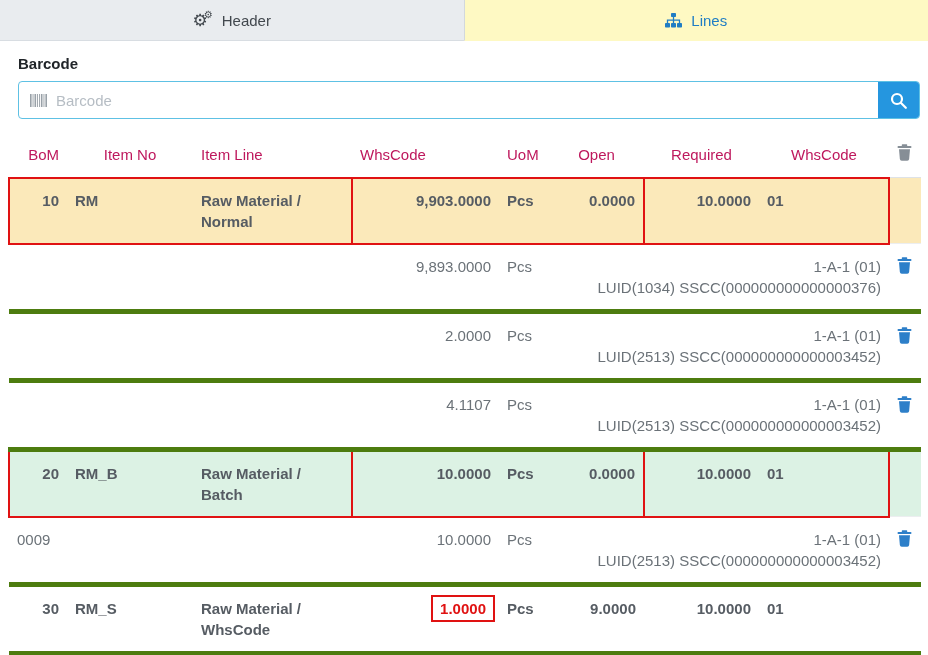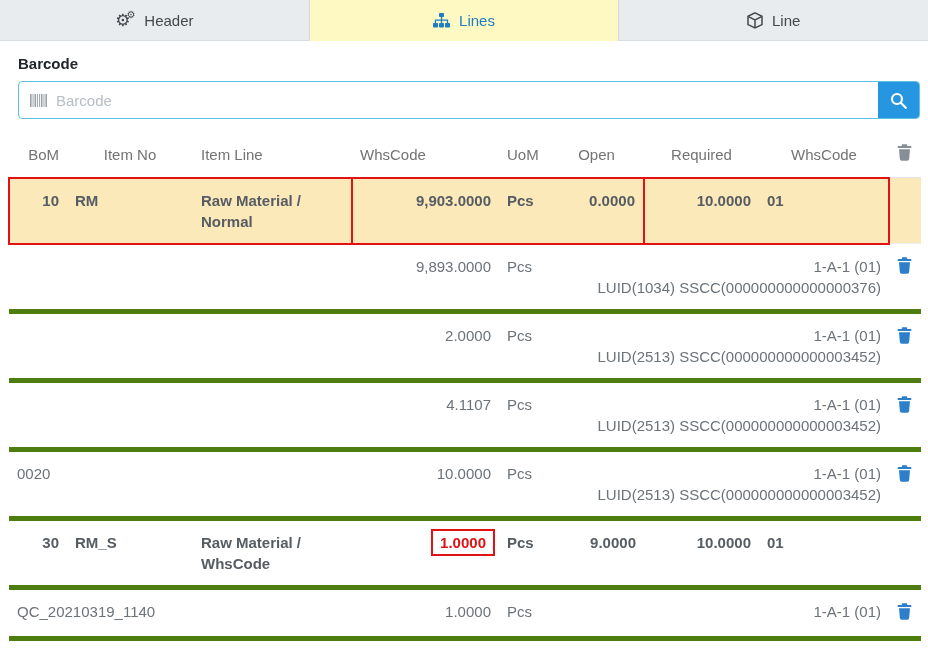--- a/index.html
+++ b/index.html
@@ -34,21 +34,21 @@
     border: 1px solid var(--input-border, #5ec1e4); border-radius: 4px;
     overflow: hidden; background: #fff;
   }
   .input-wrap { flex: 1; display: flex; align-items: center; padding: 0 11px; gap: 9px; }
   .input-wrap input { flex: 1; border: 0; outline: 0; font: inherit; font-size: 15px; color: #495057; background: transparent; }
   .input-wrap input::placeholder { color: #b6bdc4; }
   .search-btn { width: 41px; border: 0; background: var(--search-btn, #2596df); display: flex; align-items: center; justify-content: center; cursor: pointer; }
 
   
   table { width: 100%; border-collapse: collapse; table-layout: fixed; margin-top: 14px; font-size: 15px; }
-  thead th { font-weight: 400; color: #737373; padding: 11px 8px; border-bottom: 1px solid #dee2e6; line-height: 21px; }
+  thead th { font-weight: 400; color: #be185d; padding: 11px 8px; border-bottom: 1px solid #dee2e6; line-height: 21px; }
   td { padding: 11px 8px; border-bottom: 5px solid #4d7c0f; vertical-align: top; line-height: 21px; overflow: hidden; }
   th.t-r, td.t-r { text-align: right; }
   th.t-c, td.t-c { text-align: center; }
   th.t-l, td.t-l { text-align: left; }
 
   .item-row td { font-weight: 700; color: #565c63; }
   .detail-row td { color: #6b7278; }
   .c-bin { text-align: right; }
   .c-trash { text-align: center; padding-left: 0; padding-right: 2px; }
 
@@ -89,29 +89,20 @@
     <span class="icon">
       <svg width="17" height="15" viewBox="0 0 17 15">
         <rect x="6" y="0" width="5" height="4" rx="0.8" fill="currentColor"></rect>
         <rect x="0" y="10" width="5" height="4.5" rx="0.8" fill="currentColor"></rect>
         <rect x="6" y="10" width="5" height="4.5" rx="0.8" fill="currentColor"></rect>
         <rect x="12" y="10" width="5" height="4.5" rx="0.8" fill="currentColor"></rect>
         <path d="M8.5 4v3.2 M2.5 10V7.2h12V10 M8.5 7.2V10" stroke="currentColor" stroke-width="1.3" fill="none"></path>
       </svg>
     </span>
     <span>Lines</span>
-  </div>
-  <div class="tab">
-    <span class="icon">
-      <svg width="16" height="17" viewBox="0 0 16 17">
-        <path d="M8 0.9 15 4.2v8.4L8 16 1 12.6V4.2L8 0.9z" fill="none" stroke="currentColor" stroke-width="1.5"></path>
-        <path d="M1.4 4.6 8 7.8l6.6-3.2 M8 7.8v7.6" fill="none" stroke="currentColor" stroke-width="1.5"></path>
-      </svg>
-    </span>
-    <span>Line</span>
   </div>
 </div>
 
 <div class="content">
 
   <div class="barcode-label">Barcode</div>
   <div class="input-group">
     <div class="input-wrap">
       <span style="line-height:0;">
         <svg width="17" height="13" viewBox="0 0 17 13" fill="#99a1a8">
@@ -234,23 +225,34 @@
           <button class="trash-btn">
             <svg width="15" height="17" viewBox="0 0 15 17" fill="currentColor">
               <rect x="4.8" y="0.3" width="5.4" height="2" rx="0.6"></rect>
               <rect x="0.5" y="2" width="14" height="1.9" rx="0.9"></rect>
               <path d="M2 5.2h11l-0.85 9.8a1.9 1.9 0 0 1-1.9 1.7H4.75a1.9 1.9 0 0 1-1.9-1.7L2 5.2z"></path>
             </svg>
           </button>
         </td>
       </tr>
 
-
-      <tr class="detail-row">
-        <td class="t-l" colspan="3">0020</td>
+      <tr class="item-row hl-green red-box">
+        <td class="t-r c-bom">20</td>
+        <td class="t-l">RM_B</td>
+        <td class="t-l c-itemname">Raw Material / Batch</td>
+        <td class="t-r">10.0000</td>
+        <td class="t-l">Pcs</td>
+        <td class="t-r c-open">0.0000</td>
+        <td class="t-r">10.0000</td>
+        <td class="t-l c-whs">01</td>
+        <td class="c-trash"></td>
+      </tr>
+
+      <tr class="detail-row">
+        <td class="t-l" colspan="3">0009</td>
         <td class="t-r">10.0000</td>
         <td class="t-l">Pcs</td>
         <td class="c-bin" colspan="3">
           <div>1-A-1 (01)</div>
           <div>LUID(2513) SSCC(000000000000003452)</div>
         </td>
         <td class="c-trash">
           <button class="trash-btn">
             <svg width="15" height="17" viewBox="0 0 15 17" fill="currentColor">
               <rect x="4.8" y="0.3" width="5.4" height="2" rx="0.6"></rect>

